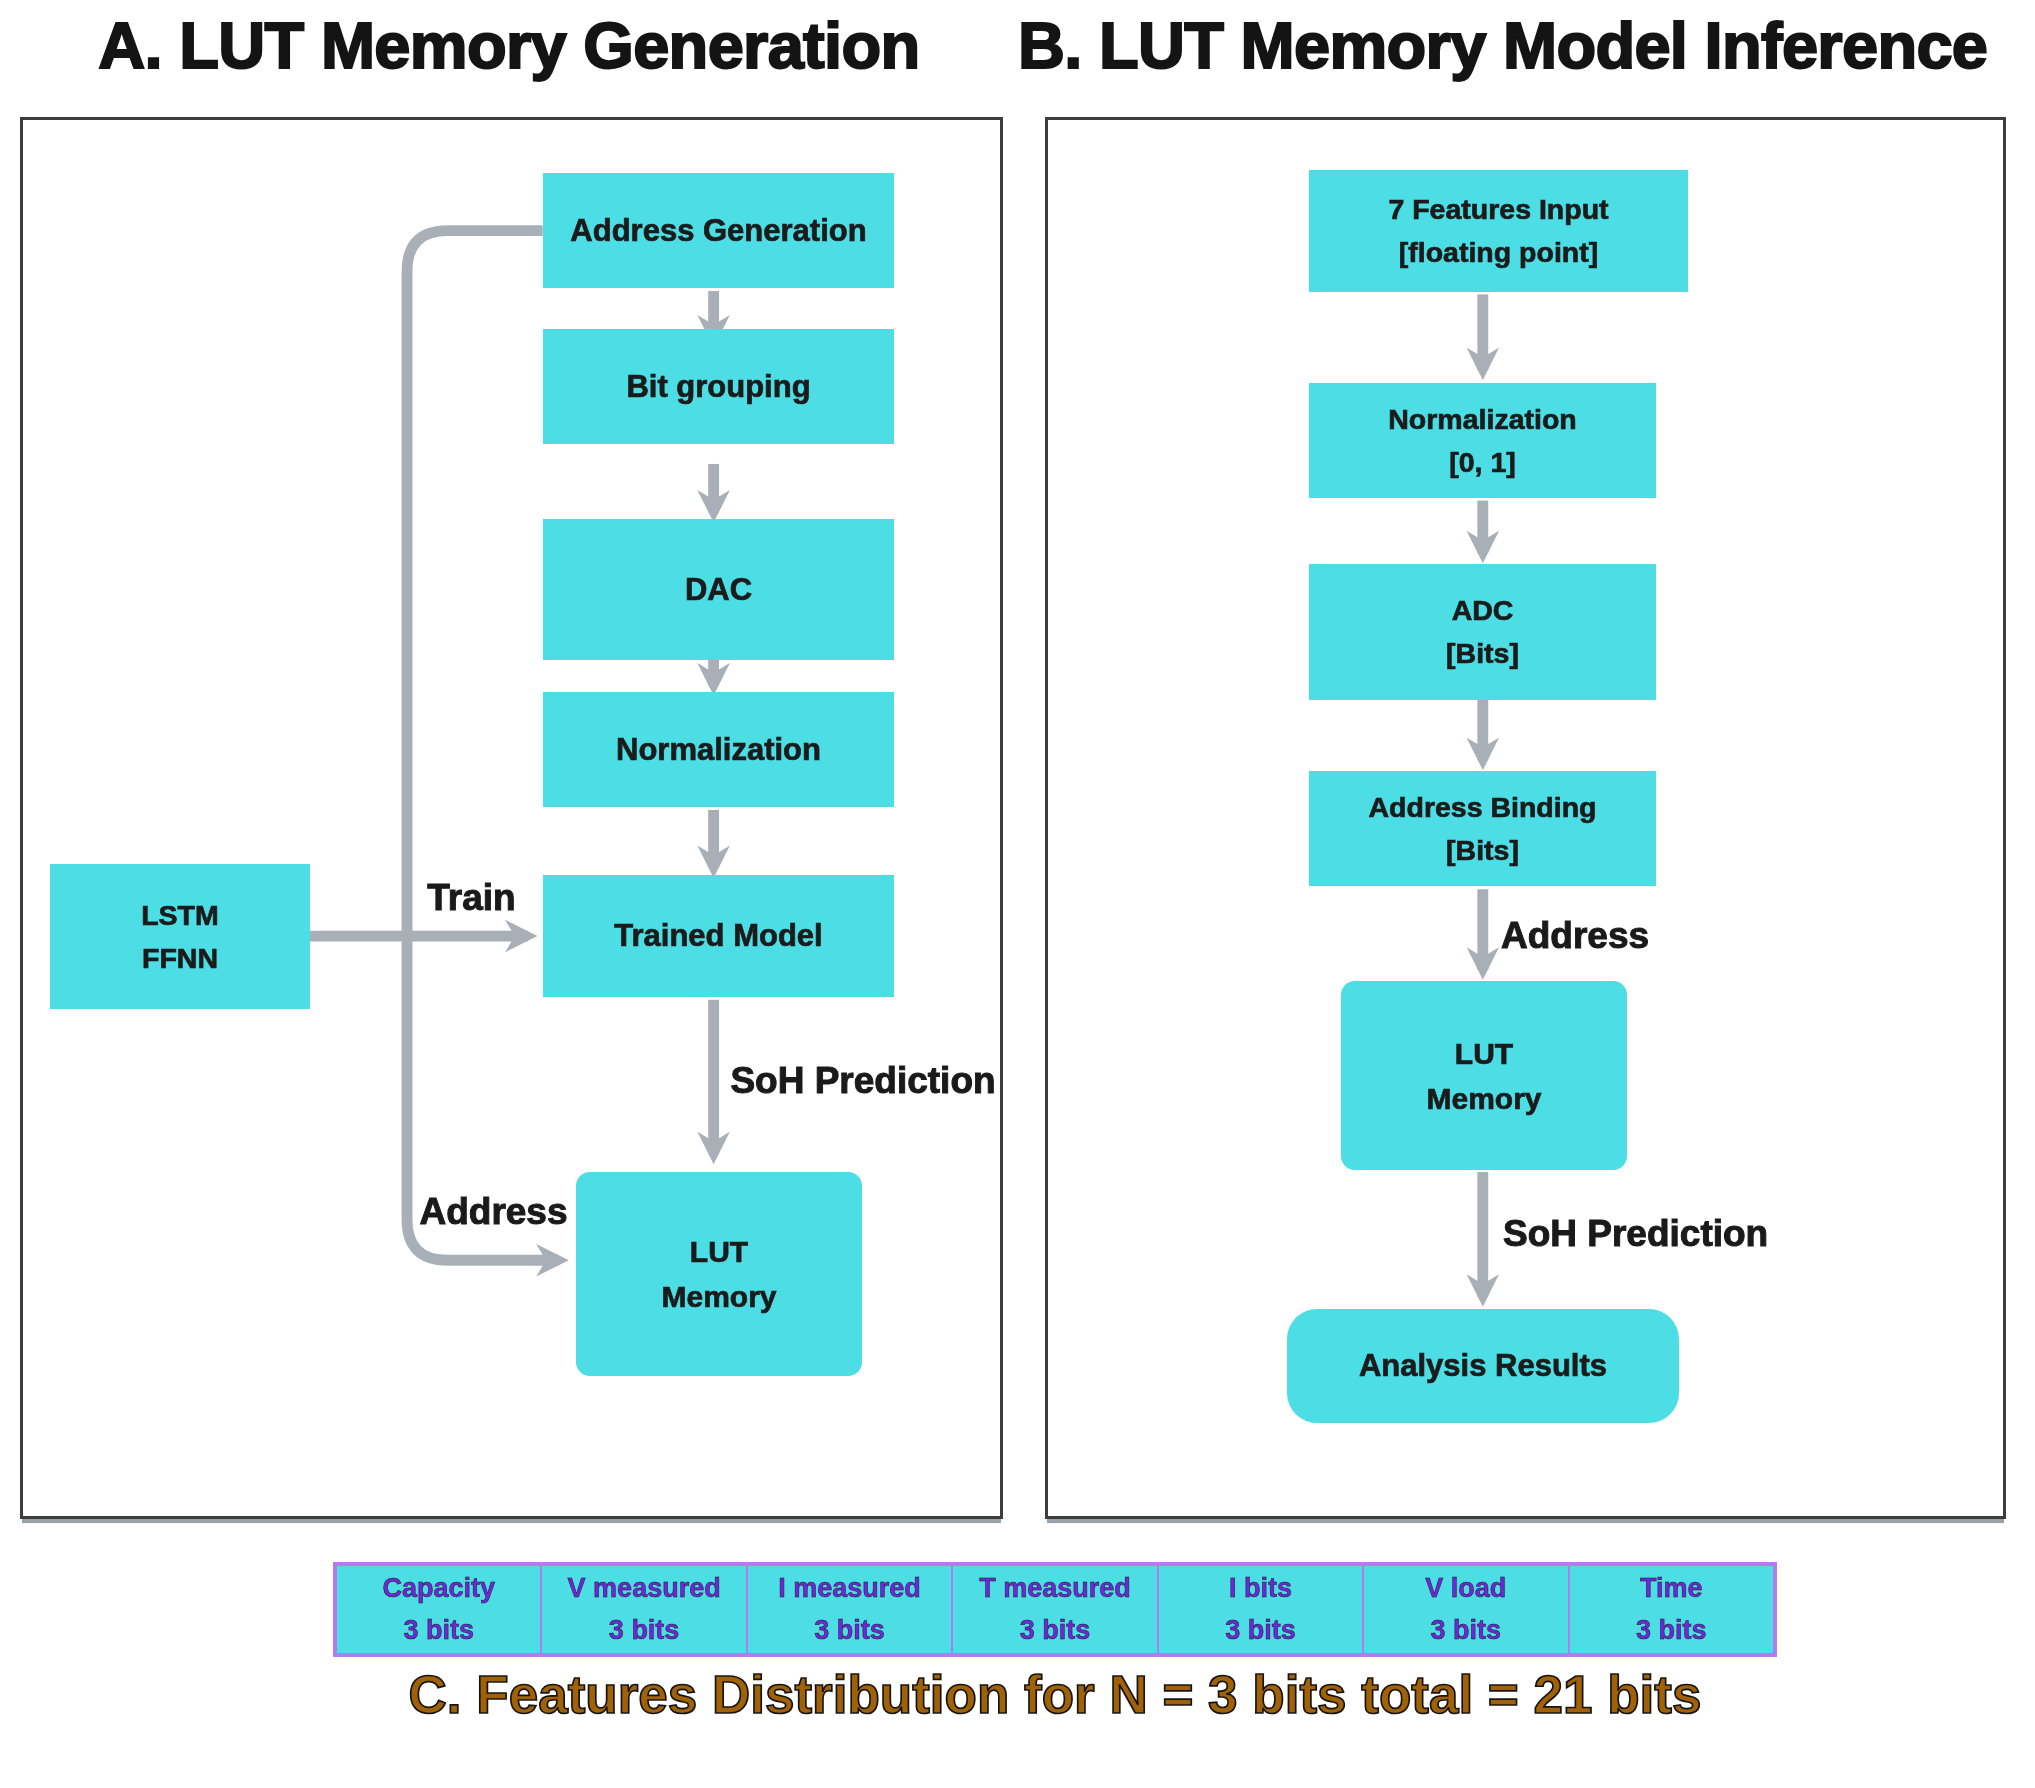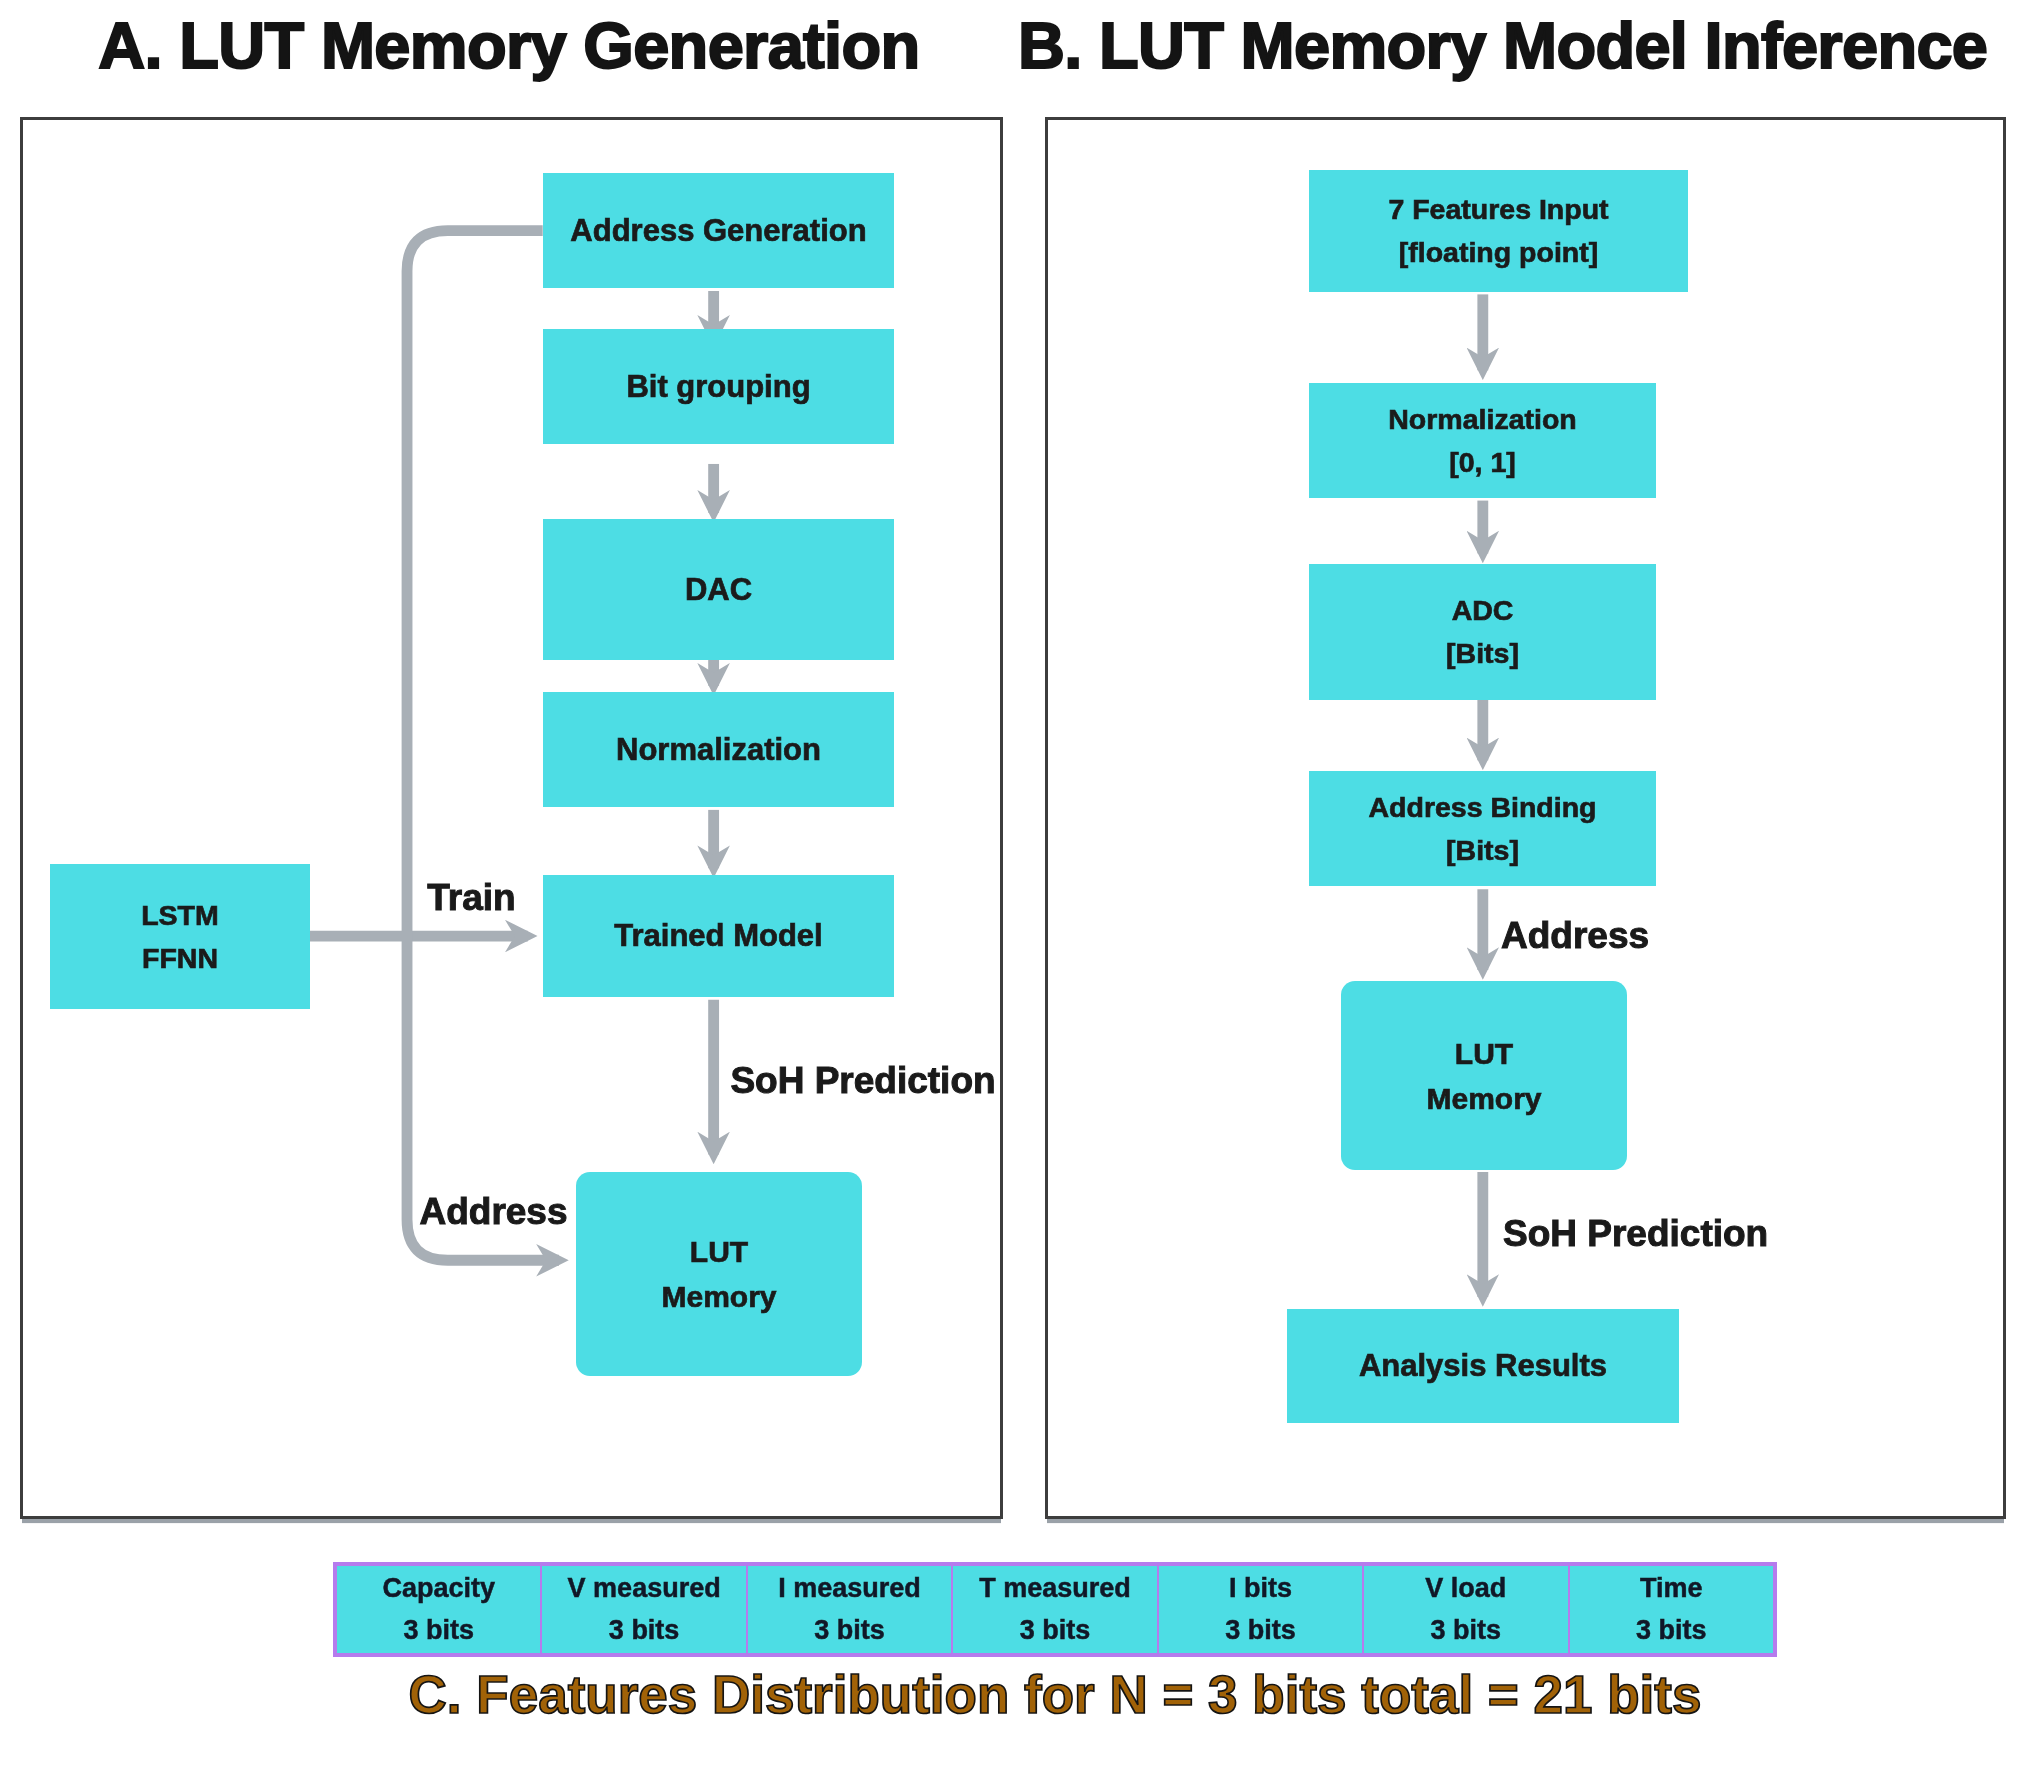--- a/index.html
+++ b/index.html
@@ -77,21 +77,21 @@
     flex: 1 1 0;
     background: #4DDDE4;
     border-right: 2.7px solid #B57BED;
     display: flex;
     flex-direction: column;
     align-items: center;
     justify-content: center;
     text-align: center;
     font-size: 27px;
     font-weight: 700;
-    color: #0f172a;
+    color: #6d28d9;
     line-height: 1.55;
   }
   .feature-cell:last-child { border-right: none; }
   .feature-cell span { -webkit-text-stroke: 0.5px #1b1b1b; }
   #caption-c {
     position: absolute;
     left: 241px;
     top: 1664px;
     width: 1628px;
     text-align: center;
@@ -174,21 +174,21 @@
   <span class="l2">[Bits]</span>
 </div>
 <div class="node two-line" style="left:1309px; top:771px; width:347px; height:115px;">
   <span class="l1">Address Binding</span>
   <span class="l2">[Bits]</span>
 </div>
 <div class="node rounded" style="left:1341px; top:981px; width:286px; height:189px;">
   <span class="l1">LUT</span>
   <span class="l2">Memory</span>
 </div>
-<div class="node single-line" style="left:1287px; top:1309px; width:392px; height:114px;">
+<div class="node single-line" style="left:1287px; top:1309px; width:392px; height:114px;border-radius:30px;">
   <span class="single">Analysis Results</span>
 </div>
 
 <div class="edge-label" style="left:1501px; top:915px; width:170px; text-align:left;">Address</div>
 <div class="edge-label" style="left:1503px; top:1213px; width:285px; text-align:left;">SoH Prediction</div>
 
 <div id="features-table">
   <div class="feature-cell">
     <span>Capacity</span>
     <span>3 bits</span>

